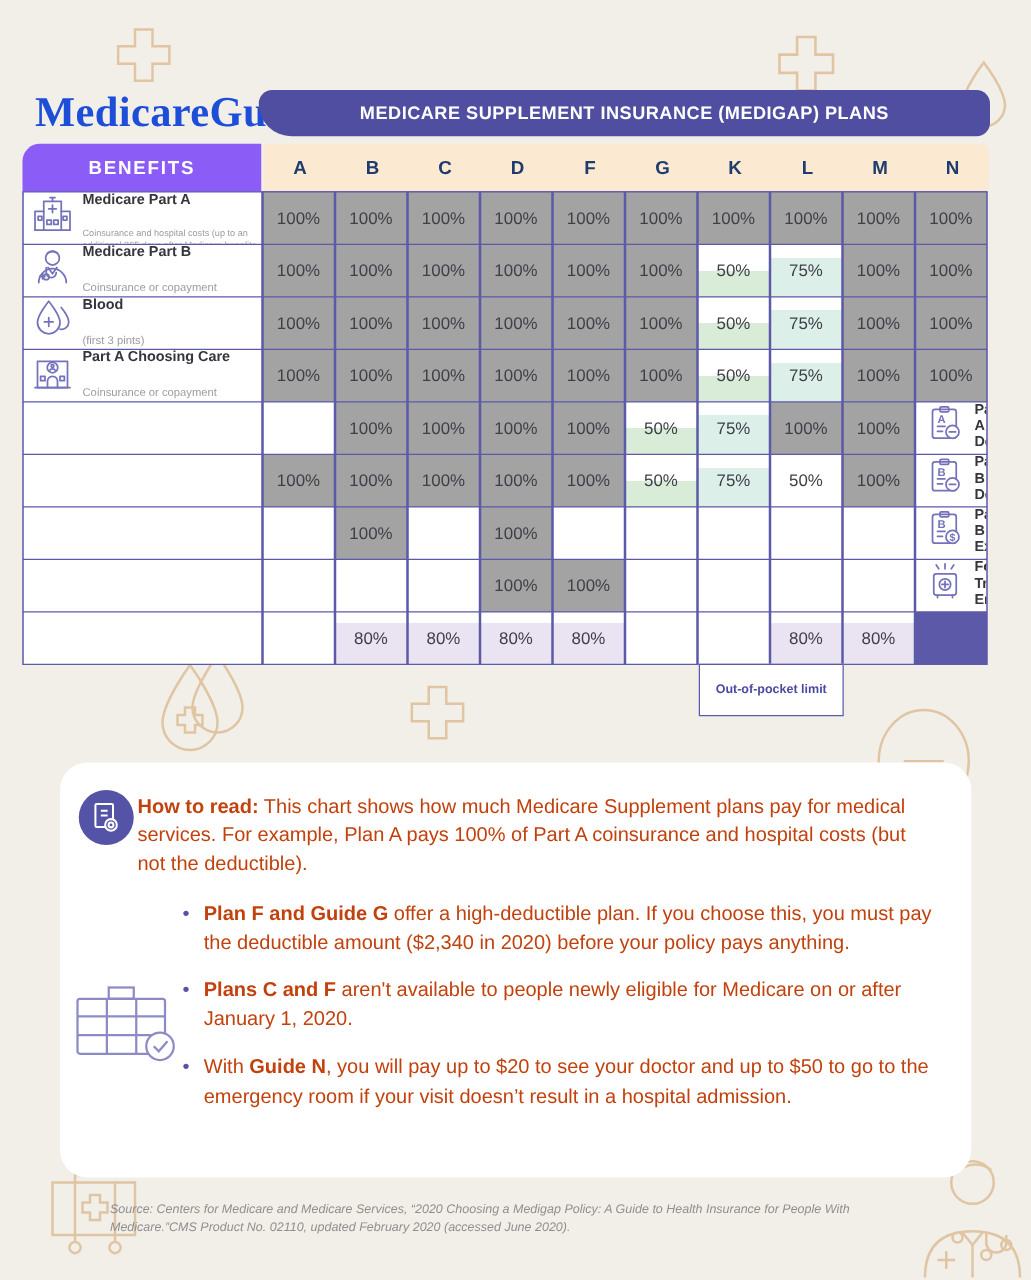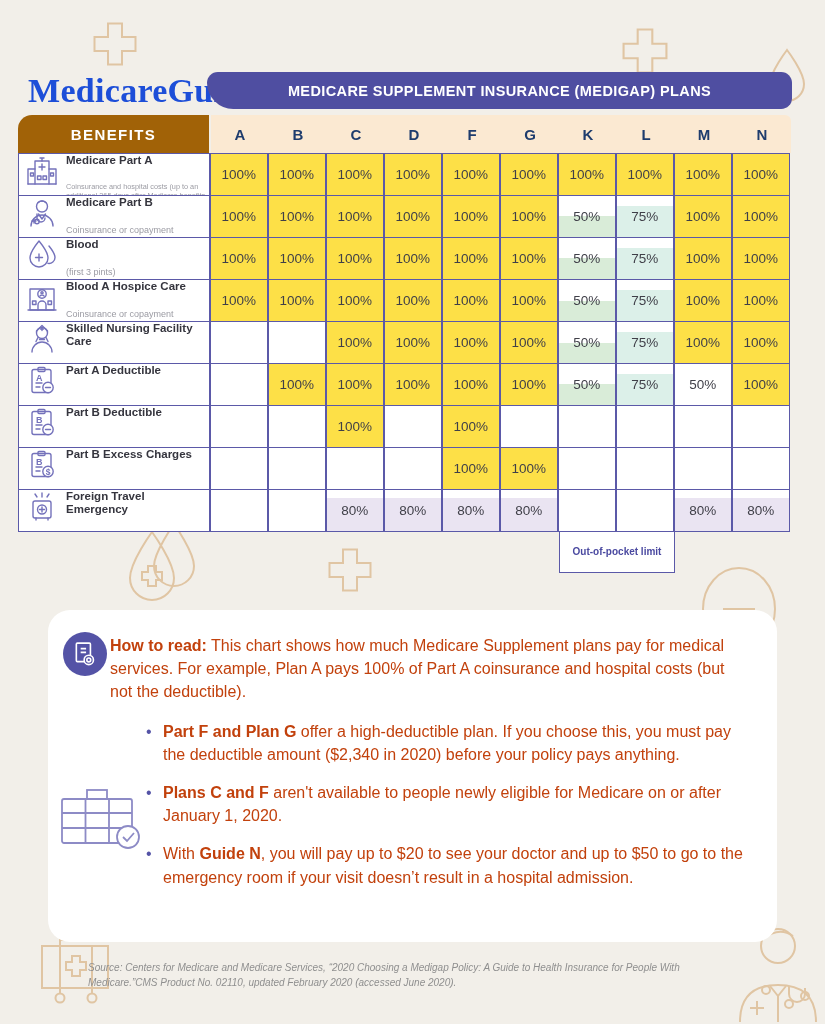--- a/index.html
+++ b/index.html
@@ -12,40 +12,40 @@
   .logo{position:absolute;left:28px;top:72px;font-family:"Liberation Serif",serif;
         font-weight:600;font-size:34px;color:#1d4ed8;z-index:2;letter-spacing:.3px;}
   .logo-i{position:relative;display:inline-block;}
   .logo-i::before{content:"";position:absolute;left:-1px;right:-1px;top:0;height:9px;background:#f2efe9;}
   .logo-i::after{content:"";position:absolute;left:50%;top:2px;width:5px;height:5px;
         margin-left:-2.5px;border-radius:50%;background:#f4a52c;}
   
   .banner{position:absolute;left:207px;top:72px;width:585px;height:37px;background:#4f4ea1;
           border-radius:14px 14px 14px 34px;display:flex;align-items:center;justify-content:center;
           color:#fff;font-weight:bold;font-size:14.5px;letter-spacing:.4px;z-index:2;}
-  .benefits-h{position:absolute;left:18px;top:115px;width:191px;height:38px;background:#a16207;
+  .benefits-h{position:absolute;left:18px;top:115px;width:191px;height:38px;background:#8b5cf6;
           border-radius:14px 0 0 0;display:flex;align-items:center;justify-content:center;
           color:#fff;font-weight:bold;font-size:15px;letter-spacing:1.4px;z-index:2;}
   .plans-h{position:absolute;left:211px;top:115px;width:580px;height:38px;background:#fbe9d2;
           border-radius:0 6px 0 0;display:grid;grid-template-columns:repeat(10,58px);z-index:1;}
   .plans-h span{display:flex;align-items:center;justify-content:center;color:#1e3c6d;
           font-weight:bold;font-size:15px;}
   
   .tbl{position:absolute;left:18px;top:153px;display:grid;
        grid-template-columns:190px repeat(10,56.5px);grid-auto-rows:40.5px;gap:1.5px;
        background:#5b59a8;border:1.5px solid #5b59a8;z-index:1;}
   .bcell{background:#fff;display:flex;align-items:flex-start;padding-left:5px;gap:6px;overflow:hidden;}
   .b-icon{flex:0 0 36px;display:flex;align-items:center;justify-content:center;}
   .b-tx{min-width:0;padding-right:3px;}
   .b-title{font-size:11.5px;font-weight:bold;color:#35353e;line-height:1.15;}
   .b-sub{font-size:9px;color:#9b9ba3;line-height:1.2;margin-top:16px;}
   .b-sub.tiny{font-size:7.3px;}
   .vcell{background:#fff;display:flex;align-items:center;justify-content:center;
          font-size:13.5px;color:#3f3f48;}
-  .fill-blue{background:#fde047;}
+  .fill-blue{background:#a3a3a3;}
   .fill-green{background:linear-gradient(to top,#d9ecd8 50%,#fff 50%);}
   .fill-mint{background:linear-gradient(to top,#dcf0e9 75%,#fff 75%);}
   .fill-lilac{background:linear-gradient(to top,#eae4f2 80%,#fff 80%);}
   .fill-white{background:#fff;}
   .oop{position:absolute;left:559px;top:531px;width:116px;height:42px;background:#fff;
        border:1.5px solid #5b59a8;display:flex;align-items:center;justify-content:center;
        text-align:center;color:#4a49a0;font-weight:bold;font-size:10px;line-height:1.15;
        z-index:2;box-sizing:border-box;}
   
   .card{position:absolute;left:48px;top:610px;width:729px;min-height:332px;background:#fff;
@@ -230,50 +230,34 @@
             <path d="M3 30h28"></path>
             <circle cx="17" cy="14" r="4.2"></circle>
             <circle cx="17" cy="12.8" r="1.1"></circle>
             <path d="M14.8 16.2c.6-1.4 3.8-1.4 4.4 0"></path>
             <path d="M13 30v-5a4 4 0 0 1 8 0v5"></path>
             <rect x="7.5" y="21" width="3.5" height="3.5"></rect>
             <rect x="23" y="21" width="3.5" height="3.5"></rect>
           </svg>
         </span>
         <div class="b-tx">
-          <div class="b-title">Blood A Hospice Care</div>
+          <div class="b-title">Part A Choosing Care</div>
           <div class="b-sub">Coinsurance or copayment</div>
         </div>
       </div>
       <div class="vcell fill-blue">100%</div>
       <div class="vcell fill-blue">100%</div>
       <div class="vcell fill-blue">100%</div>
       <div class="vcell fill-blue">100%</div>
       <div class="vcell fill-blue">100%</div>
       <div class="vcell fill-blue">100%</div>
       <div class="vcell fill-green">50%</div>
       <div class="vcell fill-mint">75%</div>
       <div class="vcell fill-blue">100%</div>
       <div class="vcell fill-blue">100%</div>
-      <div class="bcell">
-        <span class="b-icon">
-          <svg width="34" height="34" viewBox="0 0 34 34" fill="none" stroke="#7472bb" stroke-width="1.4" stroke-linecap="round" stroke-linejoin="round">
-            <circle cx="17" cy="11" r="5.5"></circle>
-            <path d="M11.5 9L17 3.5 22.5 9"></path>
-            <path d="M17 5.5v3M15.5 7h3"></path>
-            <path d="M7 30a10 10 0 0 1 20 0"></path>
-            <path d="M13 15.5l-2 4M21 15.5l2 4"></path>
-            <path d="M14.5 17.5h5"></path>
-          </svg>
-        </span>
-        <div class="b-tx">
-          <div class="b-title">Skilled Nursing Facility Care</div>
-          <div class="b-sub">Coinsurance</div>
-        </div>
-      </div>
       <div class="vcell fill-white"></div>
       <div class="vcell fill-white"></div>
       <div class="vcell fill-blue">100%</div>
       <div class="vcell fill-blue">100%</div>
       <div class="vcell fill-blue">100%</div>
       <div class="vcell fill-blue">100%</div>
       <div class="vcell fill-green">50%</div>
       <div class="vcell fill-mint">75%</div>
       <div class="vcell fill-blue">100%</div>
       <div class="vcell fill-blue">100%</div>
@@ -395,21 +379,21 @@
         <rect x="29" y="4" width="20" height="9"></rect>
         <rect x="4" y="13" width="70" height="44" rx="2"></rect>
         <path d="M4 27h70M4 42h70M27.5 13v44M51 13v44"></path>
         <circle cx="70" cy="51" r="11" fill="#fff"></circle>
           <path d="M65 51l4 4 7-8"></path>
       </svg>
     </div>
     <div class="howto-body">
       <p style="margin:0"><b>How to read:</b><span> This chart shows how much Medicare Supplement plans pay for medical services. For example, Plan A pays 100% of Part A coinsurance and hospital costs (but not the deductible).</span></p>
       <ul class="howto-bullets">
-          <li><b>Part F and Plan G</b><span> offer a high-deductible plan. If you choose this, you must pay the deductible amount ($2,340 in 2020) before your policy pays anything.</span></li>
+          <li><b>Plan F and Guide G</b><span> offer a high-deductible plan. If you choose this, you must pay the deductible amount ($2,340 in 2020) before your policy pays anything.</span></li>
           <li><b>Plans C and F</b><span> aren't available to people newly eligible for Medicare on or after January 1, 2020.</span></li>
           <li><span>With </span><b>Guide N</b><span>, you will pay up to $20 to see your doctor and up to $50 to go to the emergency room if your visit doesn’t result in a hospital admission.</span></li>
         </ul>
     </div>
   </div>
 
   <div class="source">Source: Centers for Medicare and Medicare Services, “2020 Choosing a Medigap Policy: A Guide to Health Insurance for People With Medicare.”CMS Product No. 02110, updated February 2020 (accessed June 2020).</div>
 
 </div>
 

